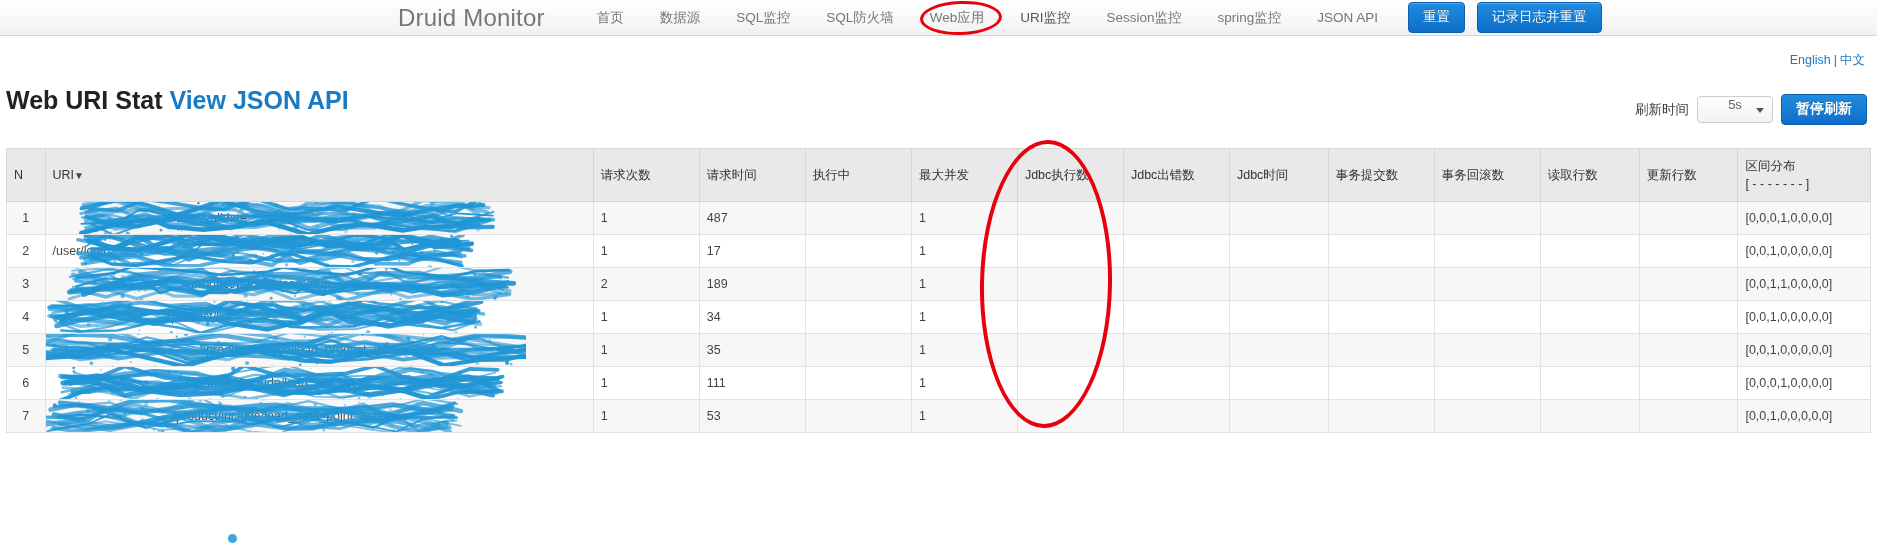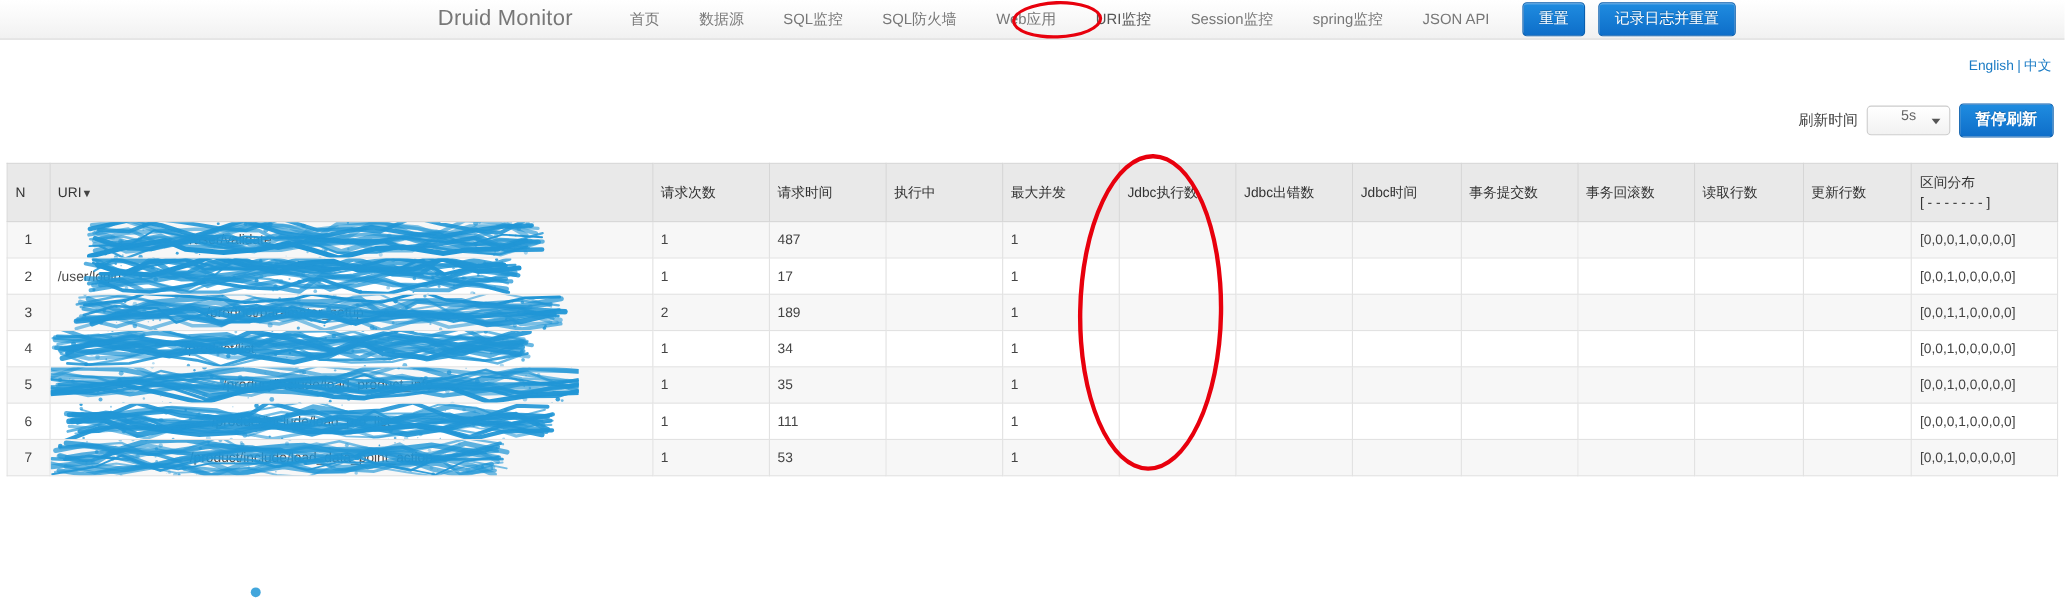--- a/index.html
+++ b/index.html
@@ -30,21 +30,21 @@
     padding: 0 8px;
     z-index: 5;
   }
   .nav-inner {
     display: flex;
     align-items: center;
     margin-left: 390px;
     gap: 0;
   }
   .brand {
-    font-size: 20px;
+    font-size: 24px;
     color: #777777;
     font-weight: normal;
     letter-spacing: .2px;
     padding-right: 34px;
     white-space: nowrap;
     cursor: pointer;
   }
   .nav-link {
     font-size: 13.5px;
     color: #777777;
@@ -295,20 +295,24 @@
       <span class="btn-blue">记录日志并重置</span>
     </div>
   </div>
 
   <div class="annot-ellipse-nav"></div>
 
   <div class="lang-row">
     <a>English</a><span class="lang-sep">|</span><a>中文</a>
   </div>
 
+  <div class="heading">
+    <span>Web URI Stat</span>
+    <a class="api-link">View JSON API</a>
+  </div>
 
   <div class="refresh-controls">
     <span class="refresh-label">刷新时间</span>
     <div class="select-box">
       <span>5s</span>
       <span class="caret"></span>
     </div>
     <span class="btn-pause">暂停刷新</span>
   </div>
 

